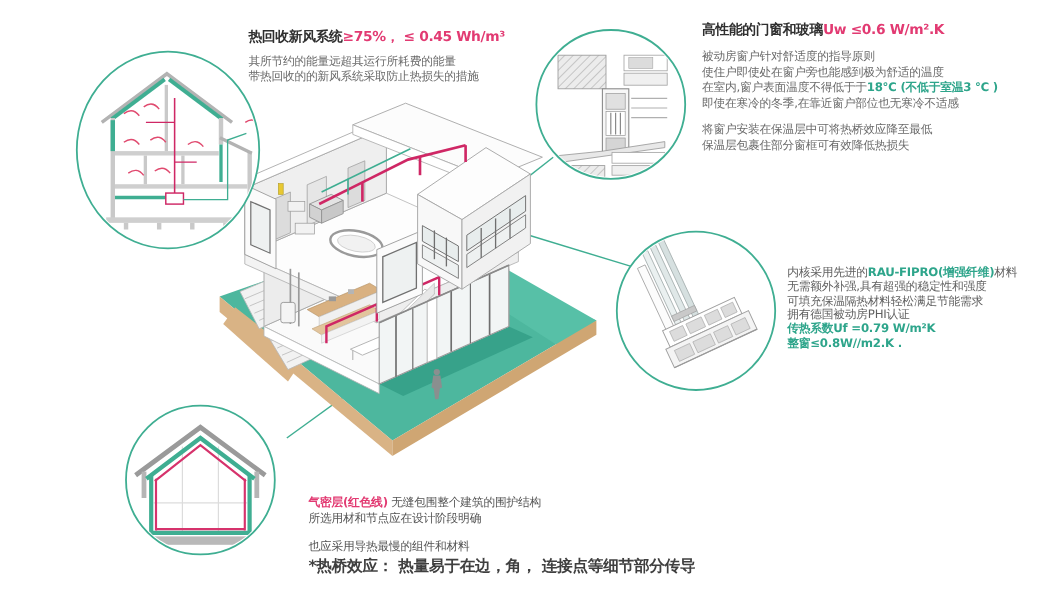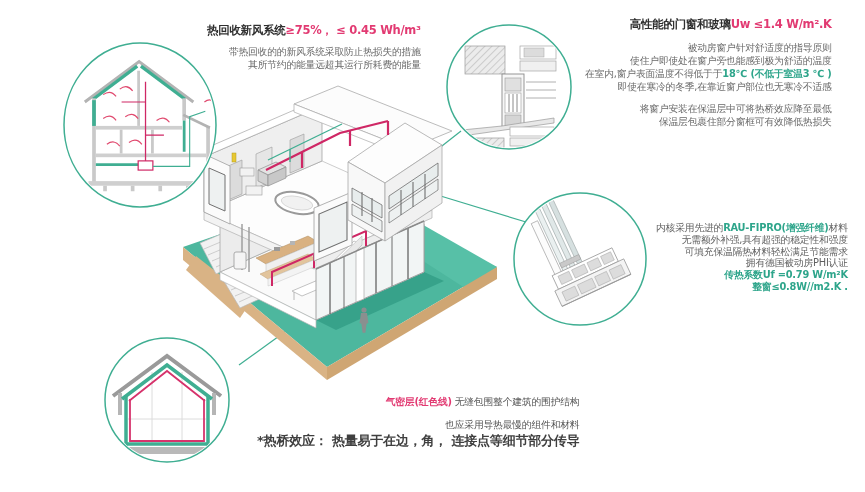--- a/index.html
+++ b/index.html
@@ -1,19 +1,19 @@
 <!DOCTYPE html>
 <html><head>
 <meta charset="utf-8">
 <style>
   html,body{margin:0;padding:0;}
   body{width:865px;height:492px;position:relative;background:#ffffff;overflow:hidden;
        font-family:"DejaVu Sans",sans-serif;}
   #art{position:absolute;left:0;top:0;z-index:0;}
-  .tb{position:absolute;z-index:2;text-align:right;}
+  .tb{position:absolute;z-index:2;}
   .title{font-size:11.5px;font-weight:700;color:#2f2f2f;letter-spacing:-0.3px;white-space:nowrap;}
   .title .accent{color:#e23a72;}
   .body{font-size:9.8px;color:#6a6a6a;line-height:13px;white-space:nowrap;letter-spacing:-0.2px;}
   .body .teal{color:#2ea58b;font-weight:700;}
   .b3line{font-size:9.8px;color:#5f5f5f;line-height:11.8px;white-space:nowrap;letter-spacing:-0.2px;}
   .b3line .teal{color:#2ea58b;font-weight:700;}
   .b3teal{color:#2ea58b;font-weight:700;}
   .b4line{font-size:9.8px;color:#555;line-height:13px;white-space:nowrap;letter-spacing:-0.2px;}
   .red{color:#e23a72;font-weight:700;}
   .teal2{color:#2ea58b;font-weight:700;}
@@ -313,27 +313,27 @@
       <line x1="204" y1="399" x2="204" y2="442" stroke="#d6336c" stroke-width="1.8"></line>
       <line x1="130" y1="441" x2="204" y2="441" stroke="#d6336c" stroke-width="1.8"></line>
       <rect x="103" y="447" width="128" height="7" fill="#b9b9b9"></rect>
     </g>
   </g>
 </svg>
 
 <div class="tb" style="left:207px;top:23px;">
   <div class="title"><span>热回收新风系统</span><span class="accent">≥75%， ≤ 0.45 Wh/m³</span></div>
   <div class="body" style="margin-top:7px;">
+    <div>其所节约的能量远超其运行所耗费的能量</div>
     <div>带热回收的的新风系统采取防止热损失的措施</div>
-    <div>其所节约的能量远超其运行所耗费的能量</div>
   </div>
 </div>
 
 <div class="tb" style="left:585px;top:17px;">
-  <div class="title"><span>高性能的门窗和玻璃</span><span class="accent">Uw ≤1.4 W/m².K</span></div>
+  <div class="title"><span>高性能的门窗和玻璃</span><span class="accent">Uw ≤0.6 W/m².K</span></div>
   <div class="body" style="margin-top:9px;">
     <div>被动房窗户针对舒适度的指导原则</div>
     <div>使住户即使处在窗户旁也能感到极为舒适的温度</div>
     <div><span>在室内,窗户表面温度不得低于于</span><span class="teal">18℃ (不低于室温3 ℃ )</span></div>
     <div>即使在寒冷的冬季,在靠近窗户部位也无寒冷不适感</div>
     <div class="gap"></div>
     <div>将窗户安装在保温层中可将热桥效应降至最低</div>
     <div>保温层包裹住部分窗框可有效降低热损失</div>
   </div>
 </div>
@@ -341,19 +341,20 @@
 <div class="tb" style="left:656px;top:222px;">
   <div class="b3line"><span>内核采用先进的</span><span class="teal">RAU-FIPRO(增强纤维)</span><span>材料</span></div>
   <div class="b3line">无需额外补强,具有超强的稳定性和强度</div>
   <div class="b3line">可填充保温隔热材料轻松满足节能需求</div>
   <div class="b3line">拥有德国被动房PHI认证</div>
   <div class="b3line b3teal">传热系数Uf =0.79 W/m²K</div>
   <div class="b3line b3teal">整窗≤0.8W//m2.K .</div>
 </div>
 
 <div class="tb" style="left:257px;top:391px;">
-  <div style="margin-top:4px;">
+  <div style="margin-top:22px;">
     <div class="b4line"><span class="red">气密层(红色线)</span><span> 无缝包围整个建筑的围护结构</span></div>
+    <div class="b4line">所选用材和节点应在设计阶段明确</div>
     <div class="gap" style="height:10px;"></div>
     <div class="b4line">也应采用导热最慢的组件和材料</div>
     <div class="foot">*热桥效应： 热量易于在边，角， 连接点等细节部分传导</div>
   </div>
 </div>
 
 </body></html>

